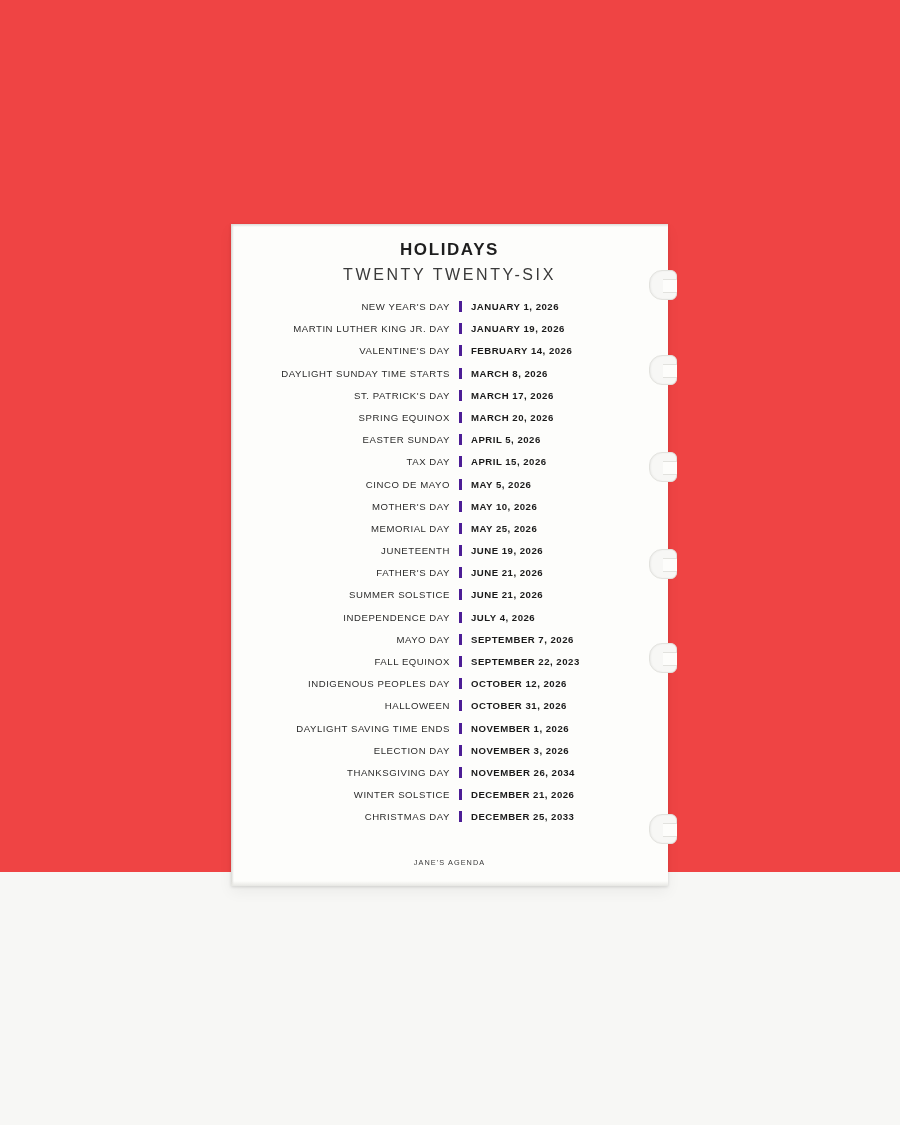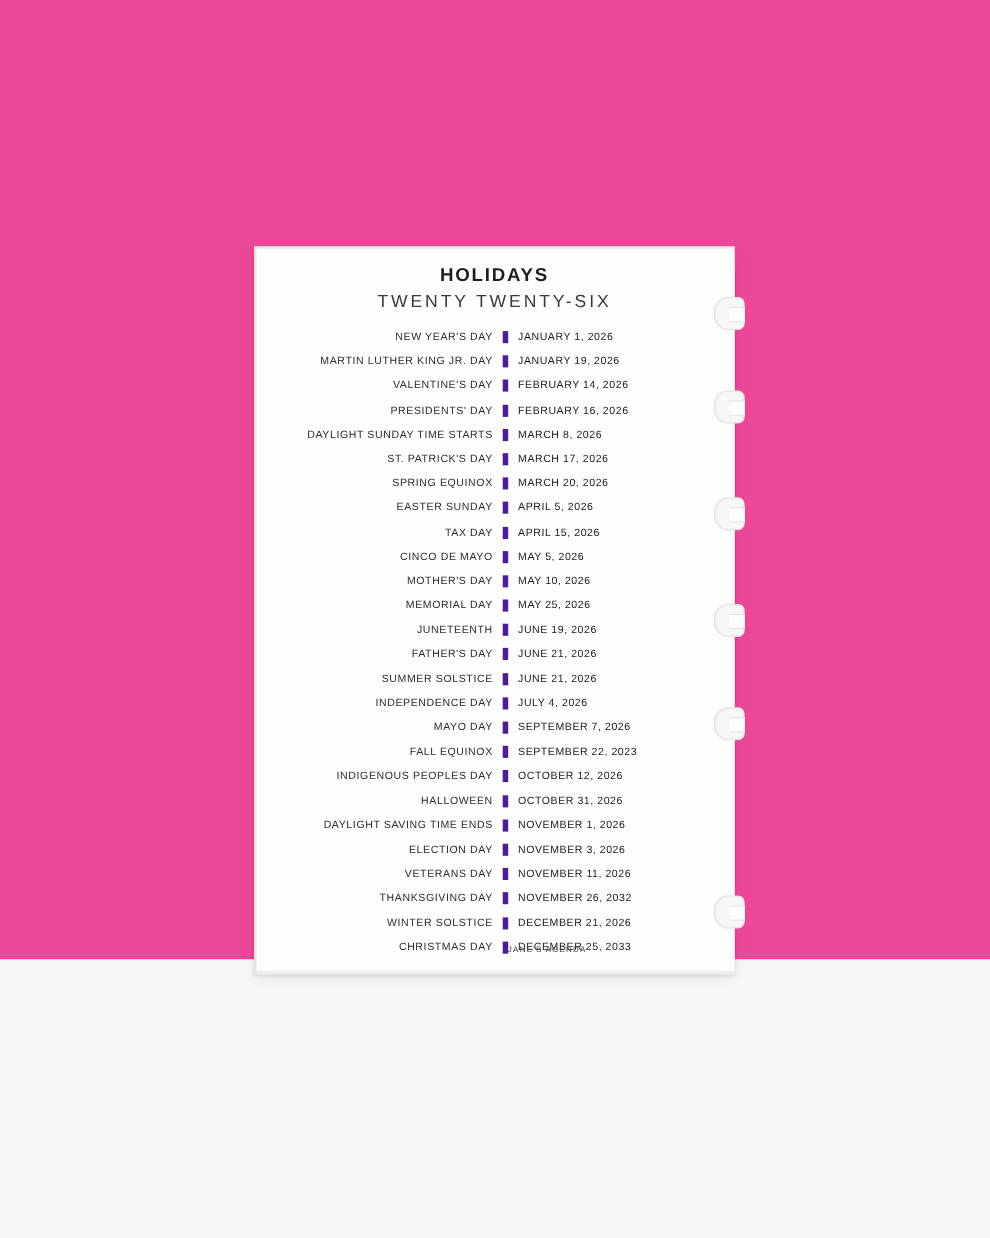--- a/index.html
+++ b/index.html
@@ -14,21 +14,21 @@
     position: relative;
     overflow: hidden;
   }
 
   .page-wrap {
     position: absolute;
     left: 0;
     top: 0;
     width: 900px;
     height: 872px;
-    background: #ec4899;
+    background: #ef4444;
   }
 
   
   .sheet {
     position: absolute;
     left: 231px;
     top: 224px;
     width: 437px;
     height: 662px;
     background: #fdfdfb;
@@ -115,42 +115,41 @@
     height: 22.2px;
   }
   .name {
     width: 231px;
     text-align: right;
     padding-right: 9px;
     font-size: 9.6px;
     letter-spacing: 0.55px;
     color: #2b2b2b;
     white-space: nowrap;
-    border-right: 5px solid #4c1d95;
+    border-right: 3px solid #4c1d95;
     box-sizing: border-box;
   }
   .date {
     padding-left: 9px;
     font-size: 9.6px;
-    font-weight: normal;
+    font-weight: bold;
     letter-spacing: 0.5px;
     color: #1a1a1a;
     white-space: nowrap;
   }
 
   .footer {
     position: absolute;
     left: 0;
     bottom: 19px;
     width: 100%;
     text-align: center;
     font-size: 7.3px;
     letter-spacing: 1.1px;
     color: #3a3a3a;
-    margin-left: 48px;
   }
 </style>
 </head>
 <body>
 
 <div class="page-wrap">
 
   <div class="sheet">
     <div class="sheet-inner">
 
@@ -170,24 +169,20 @@
           </li>
           <li class="row">
             <span class="name">MARTIN LUTHER KING JR. DAY</span>
             <span class="date">JANUARY 19, 2026</span>
           </li>
           <li class="row">
             <span class="name">VALENTINE'S DAY</span>
             <span class="date">FEBRUARY 14, 2026</span>
           </li>
           <li class="row">
-            <span class="name">PRESIDENTS' DAY</span>
-            <span class="date">FEBRUARY 16, 2026</span>
-          </li>
-          <li class="row">
             <span class="name">DAYLIGHT SUNDAY TIME STARTS</span>
             <span class="date">MARCH 8, 2026</span>
           </li>
           <li class="row">
             <span class="name">ST. PATRICK'S DAY</span>
             <span class="date">MARCH 17, 2026</span>
           </li>
           <li class="row">
             <span class="name">SPRING EQUINOX</span>
             <span class="date">MARCH 20, 2026</span>
@@ -246,26 +241,22 @@
           </li>
           <li class="row">
             <span class="name">DAYLIGHT SAVING TIME ENDS</span>
             <span class="date">NOVEMBER 1, 2026</span>
           </li>
           <li class="row">
             <span class="name">ELECTION DAY</span>
             <span class="date">NOVEMBER 3, 2026</span>
           </li>
           <li class="row">
-            <span class="name">VETERANS DAY</span>
-            <span class="date">NOVEMBER 11, 2026</span>
-          </li>
-          <li class="row">
             <span class="name">THANKSGIVING DAY</span>
-            <span class="date">NOVEMBER 26, 2032</span>
+            <span class="date">NOVEMBER 26, 2034</span>
           </li>
           <li class="row">
             <span class="name">WINTER SOLSTICE</span>
             <span class="date">DECEMBER 21, 2026</span>
           </li>
           <li class="row">
             <span class="name">CHRISTMAS DAY</span>
             <span class="date">DECEMBER 25, 2033</span>
           </li>
         </ul>

